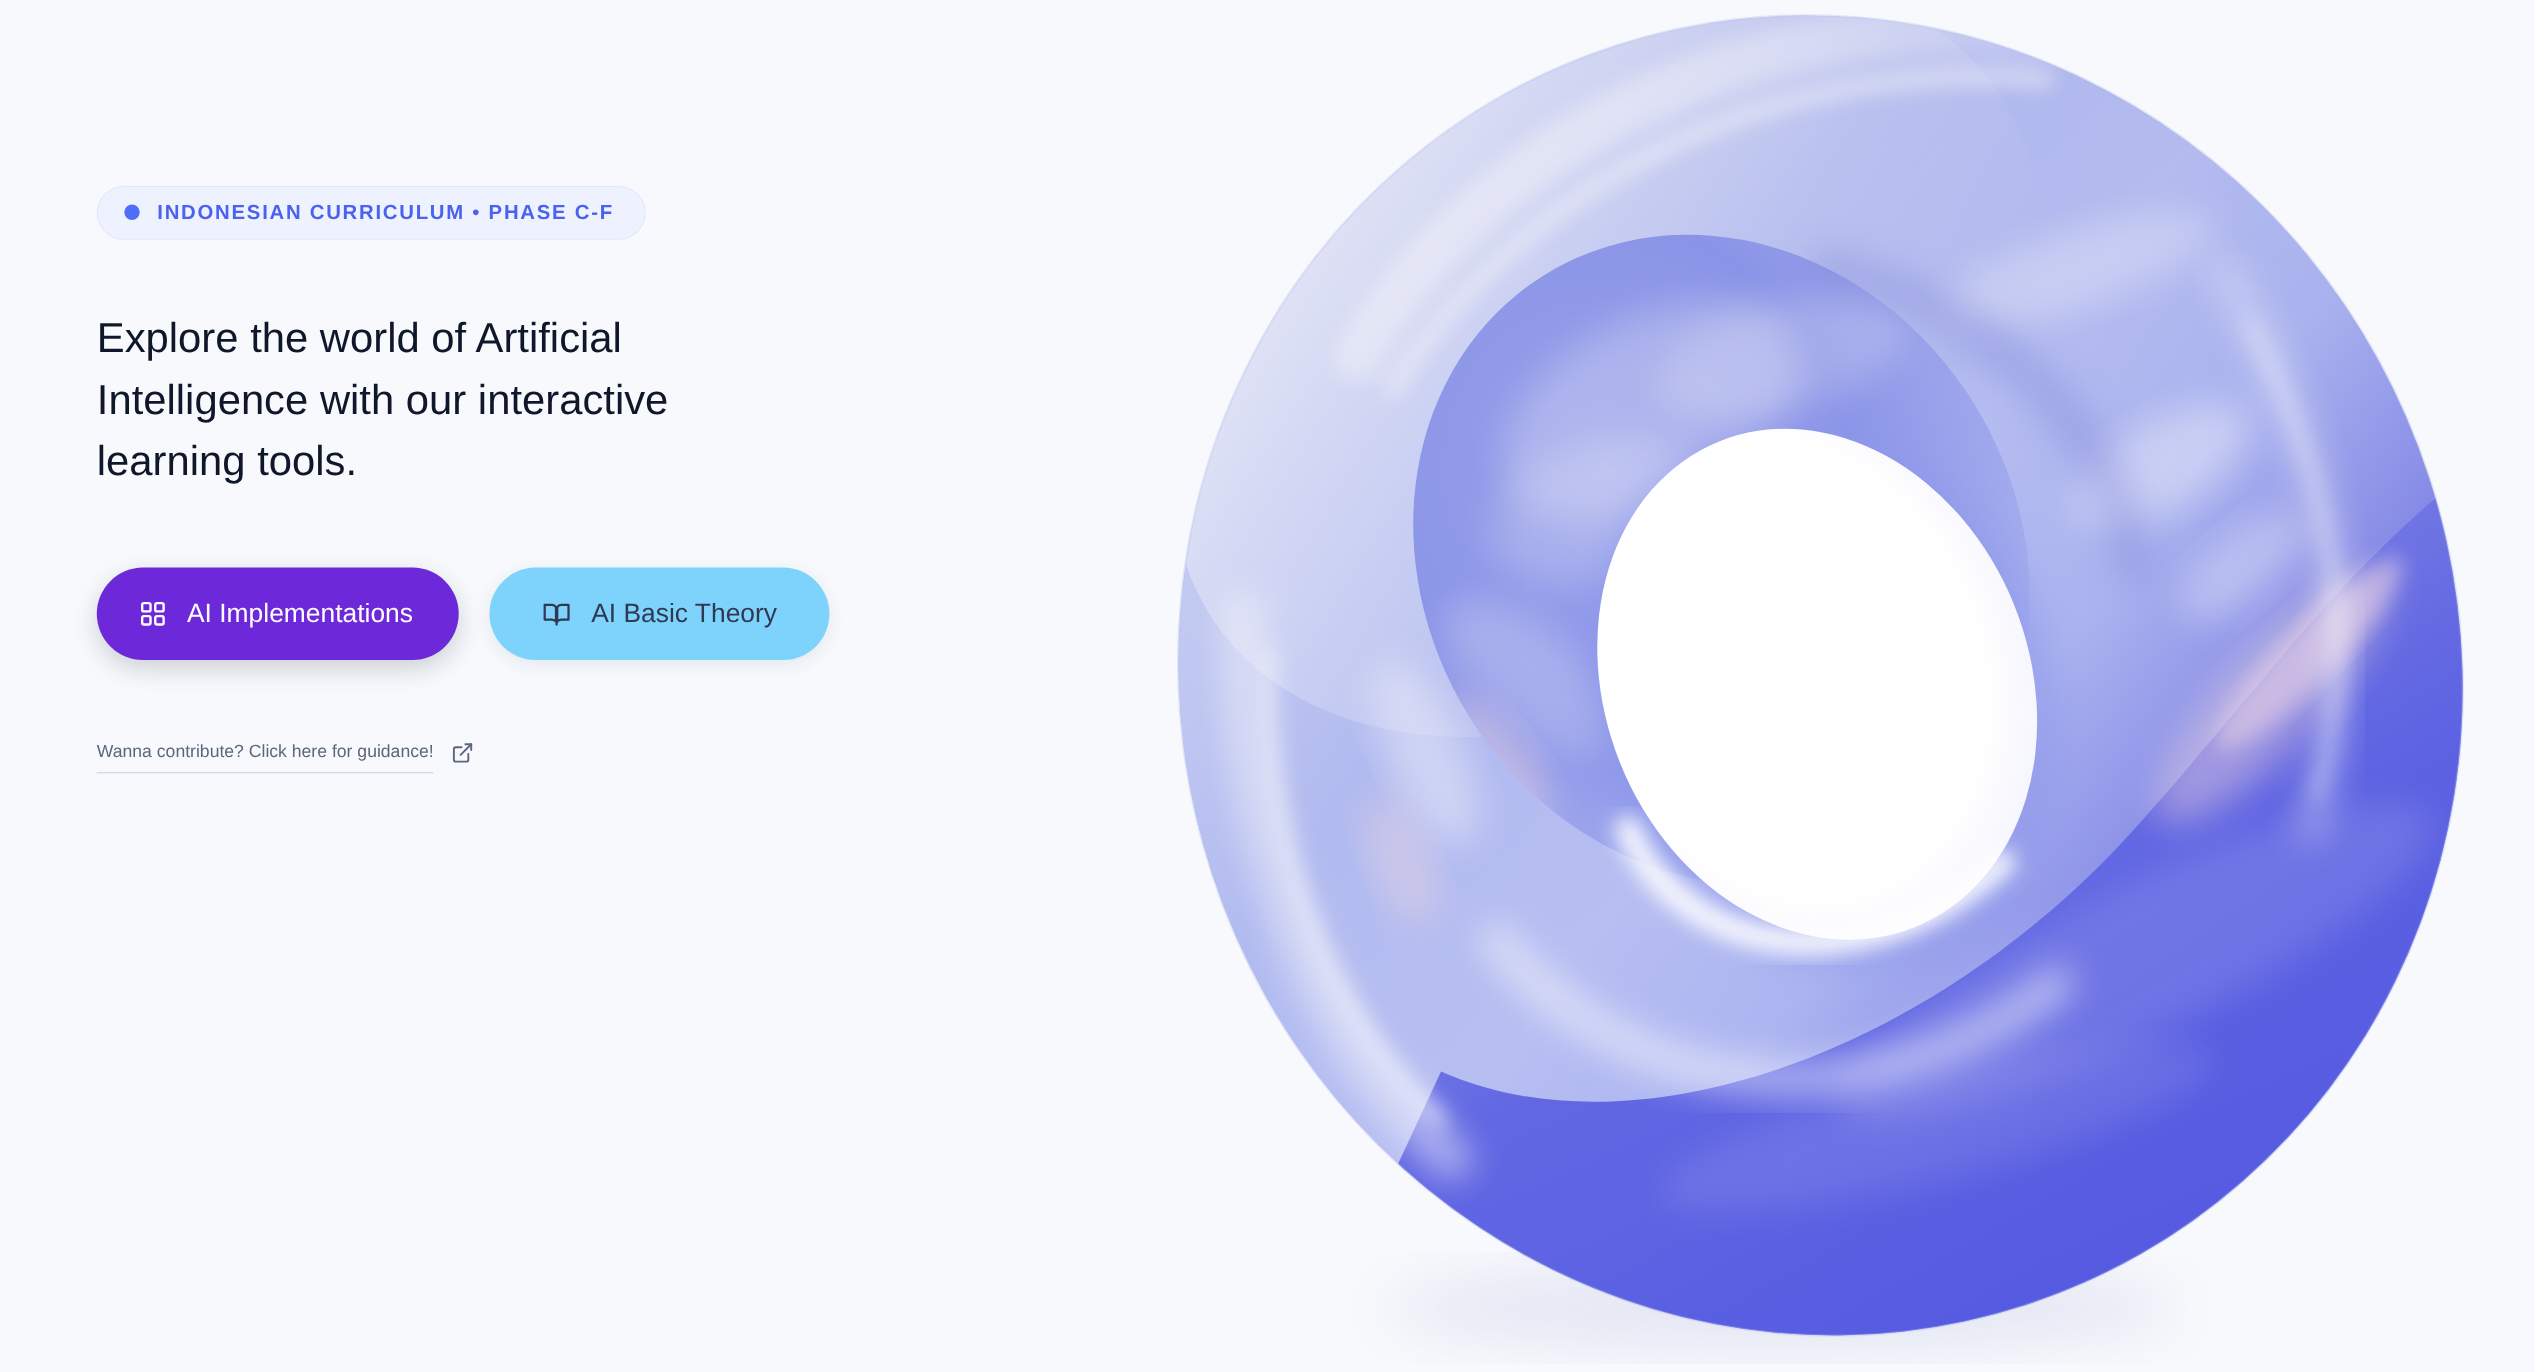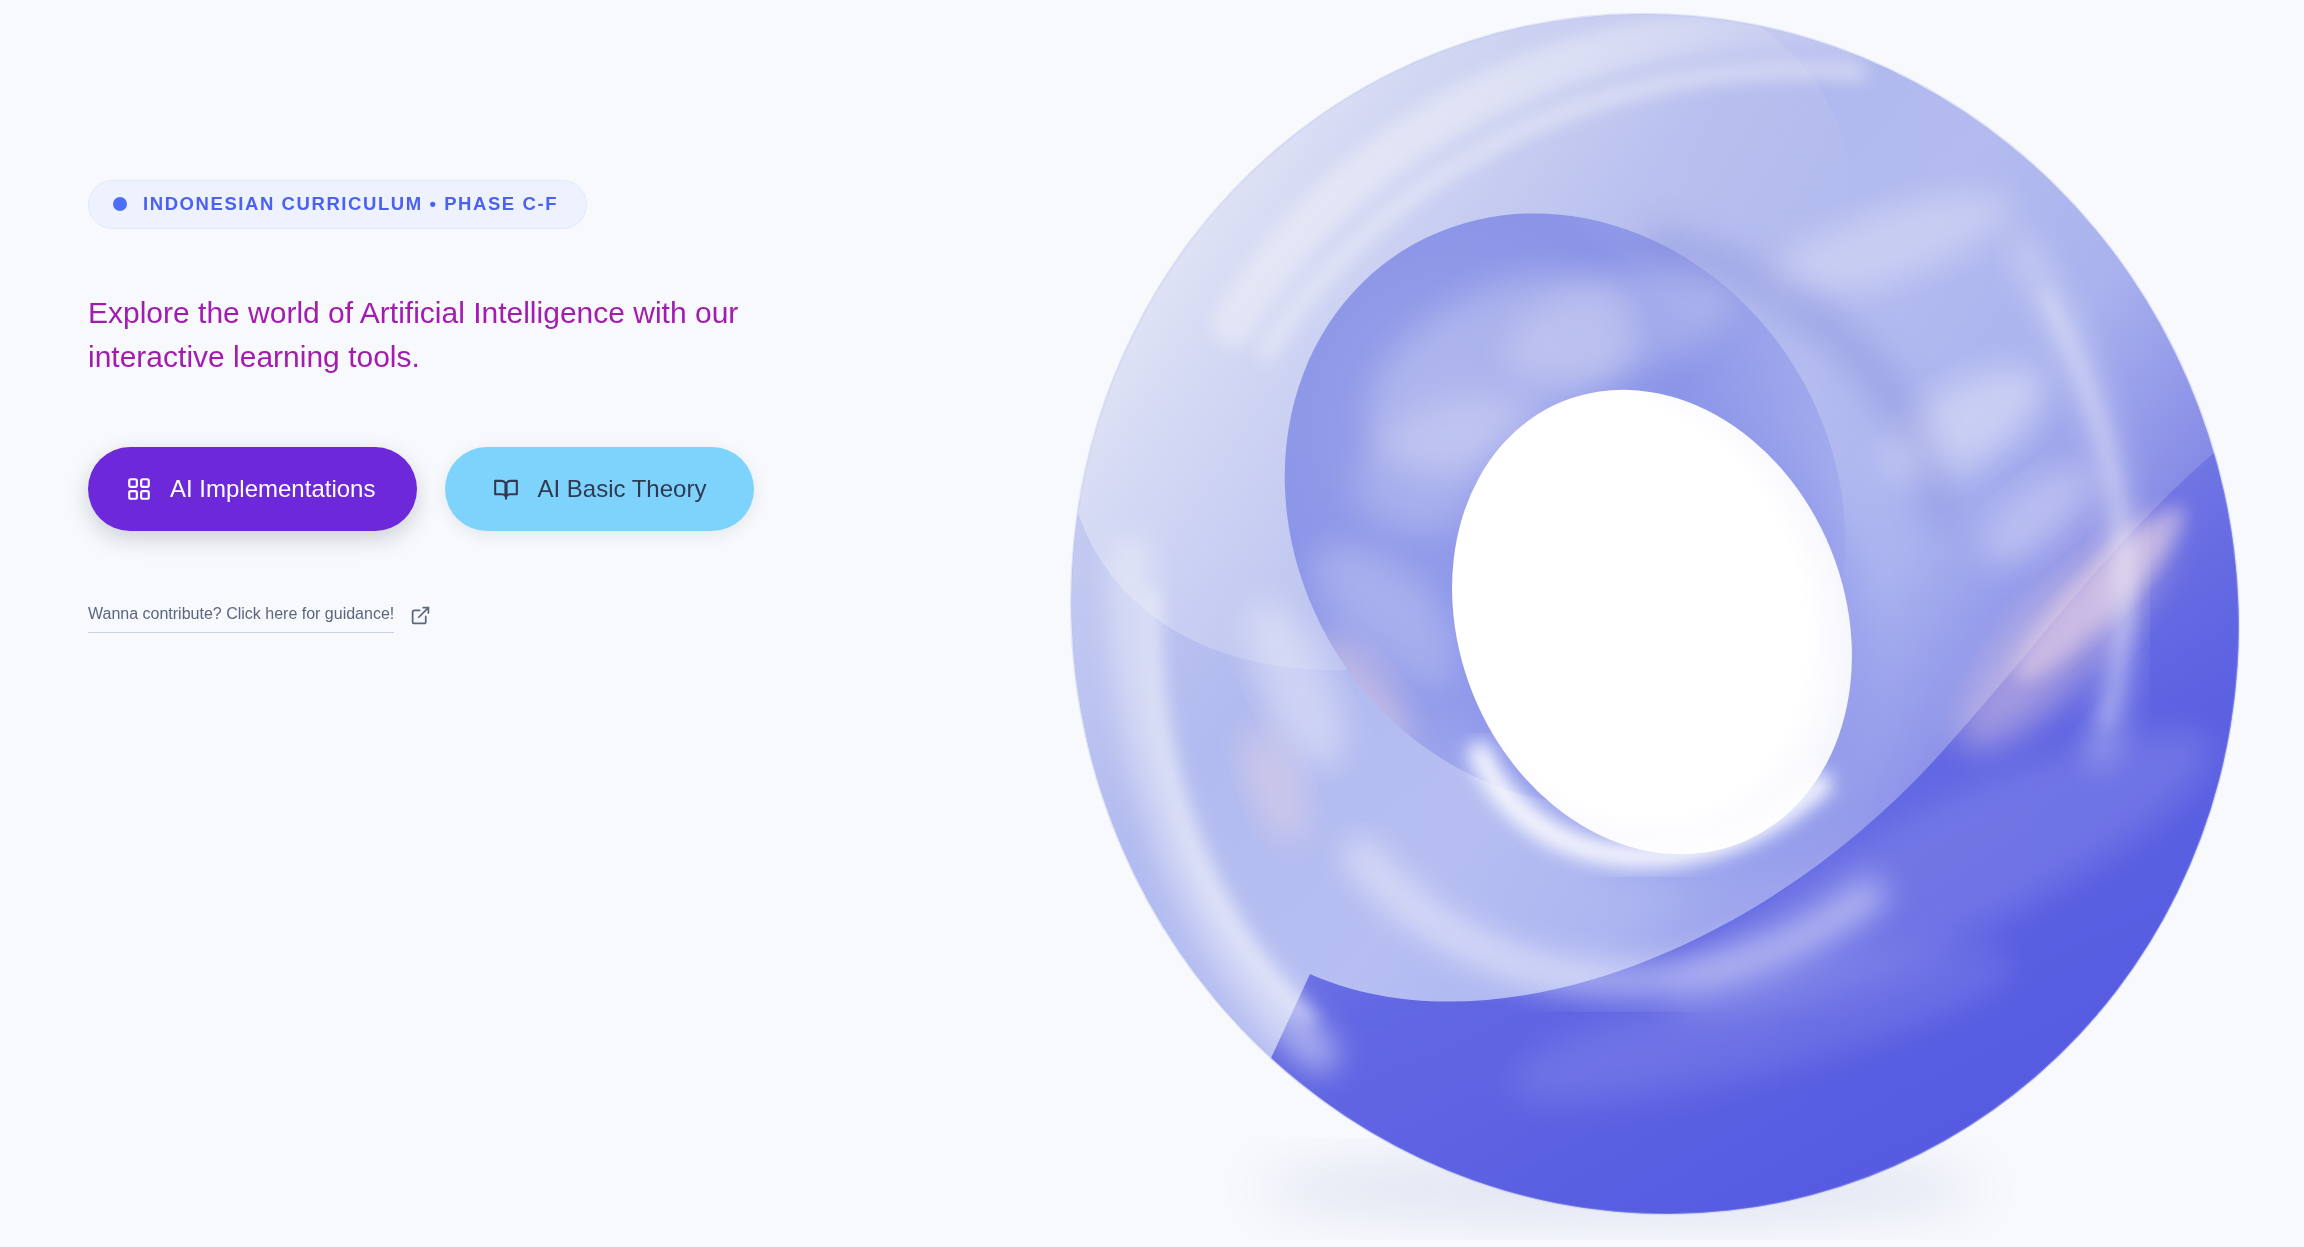--- a/index.html
+++ b/index.html
@@ -16,21 +16,21 @@
   
   .hero {
     position:absolute; inset:0;
     display:flex;
     align-items:stretch;
   }
 
   .hero-left {
     position:absolute;
     left:88px;
-    top:180px;
+    top:169px;
     width:900px;
   }
 
   
   .badge {
     display:inline-flex;
     align-items:center;
     gap:16px;
     background:#eef2fe;
     border:1px solid #e2e8fb;
@@ -67,23 +67,23 @@
   .headline-line.dark { color:#131a2e; }
   .headline-line.accent {
     color:#4f46f0;
     margin-top:18px;
     font-size:152px;
   }
 
   
   .subtitle {
     margin-top:62px;
-    font-size:30px;
+    font-size:38px;
     line-height:1.48;
-    color:#a21caf;
+    color:#0f172a;
     max-width:660px;
     font-weight:normal;
   }
 
   
   .cta-row {
     margin-top:68px;
     display:flex;
     align-items:center;
     gap:28px;

